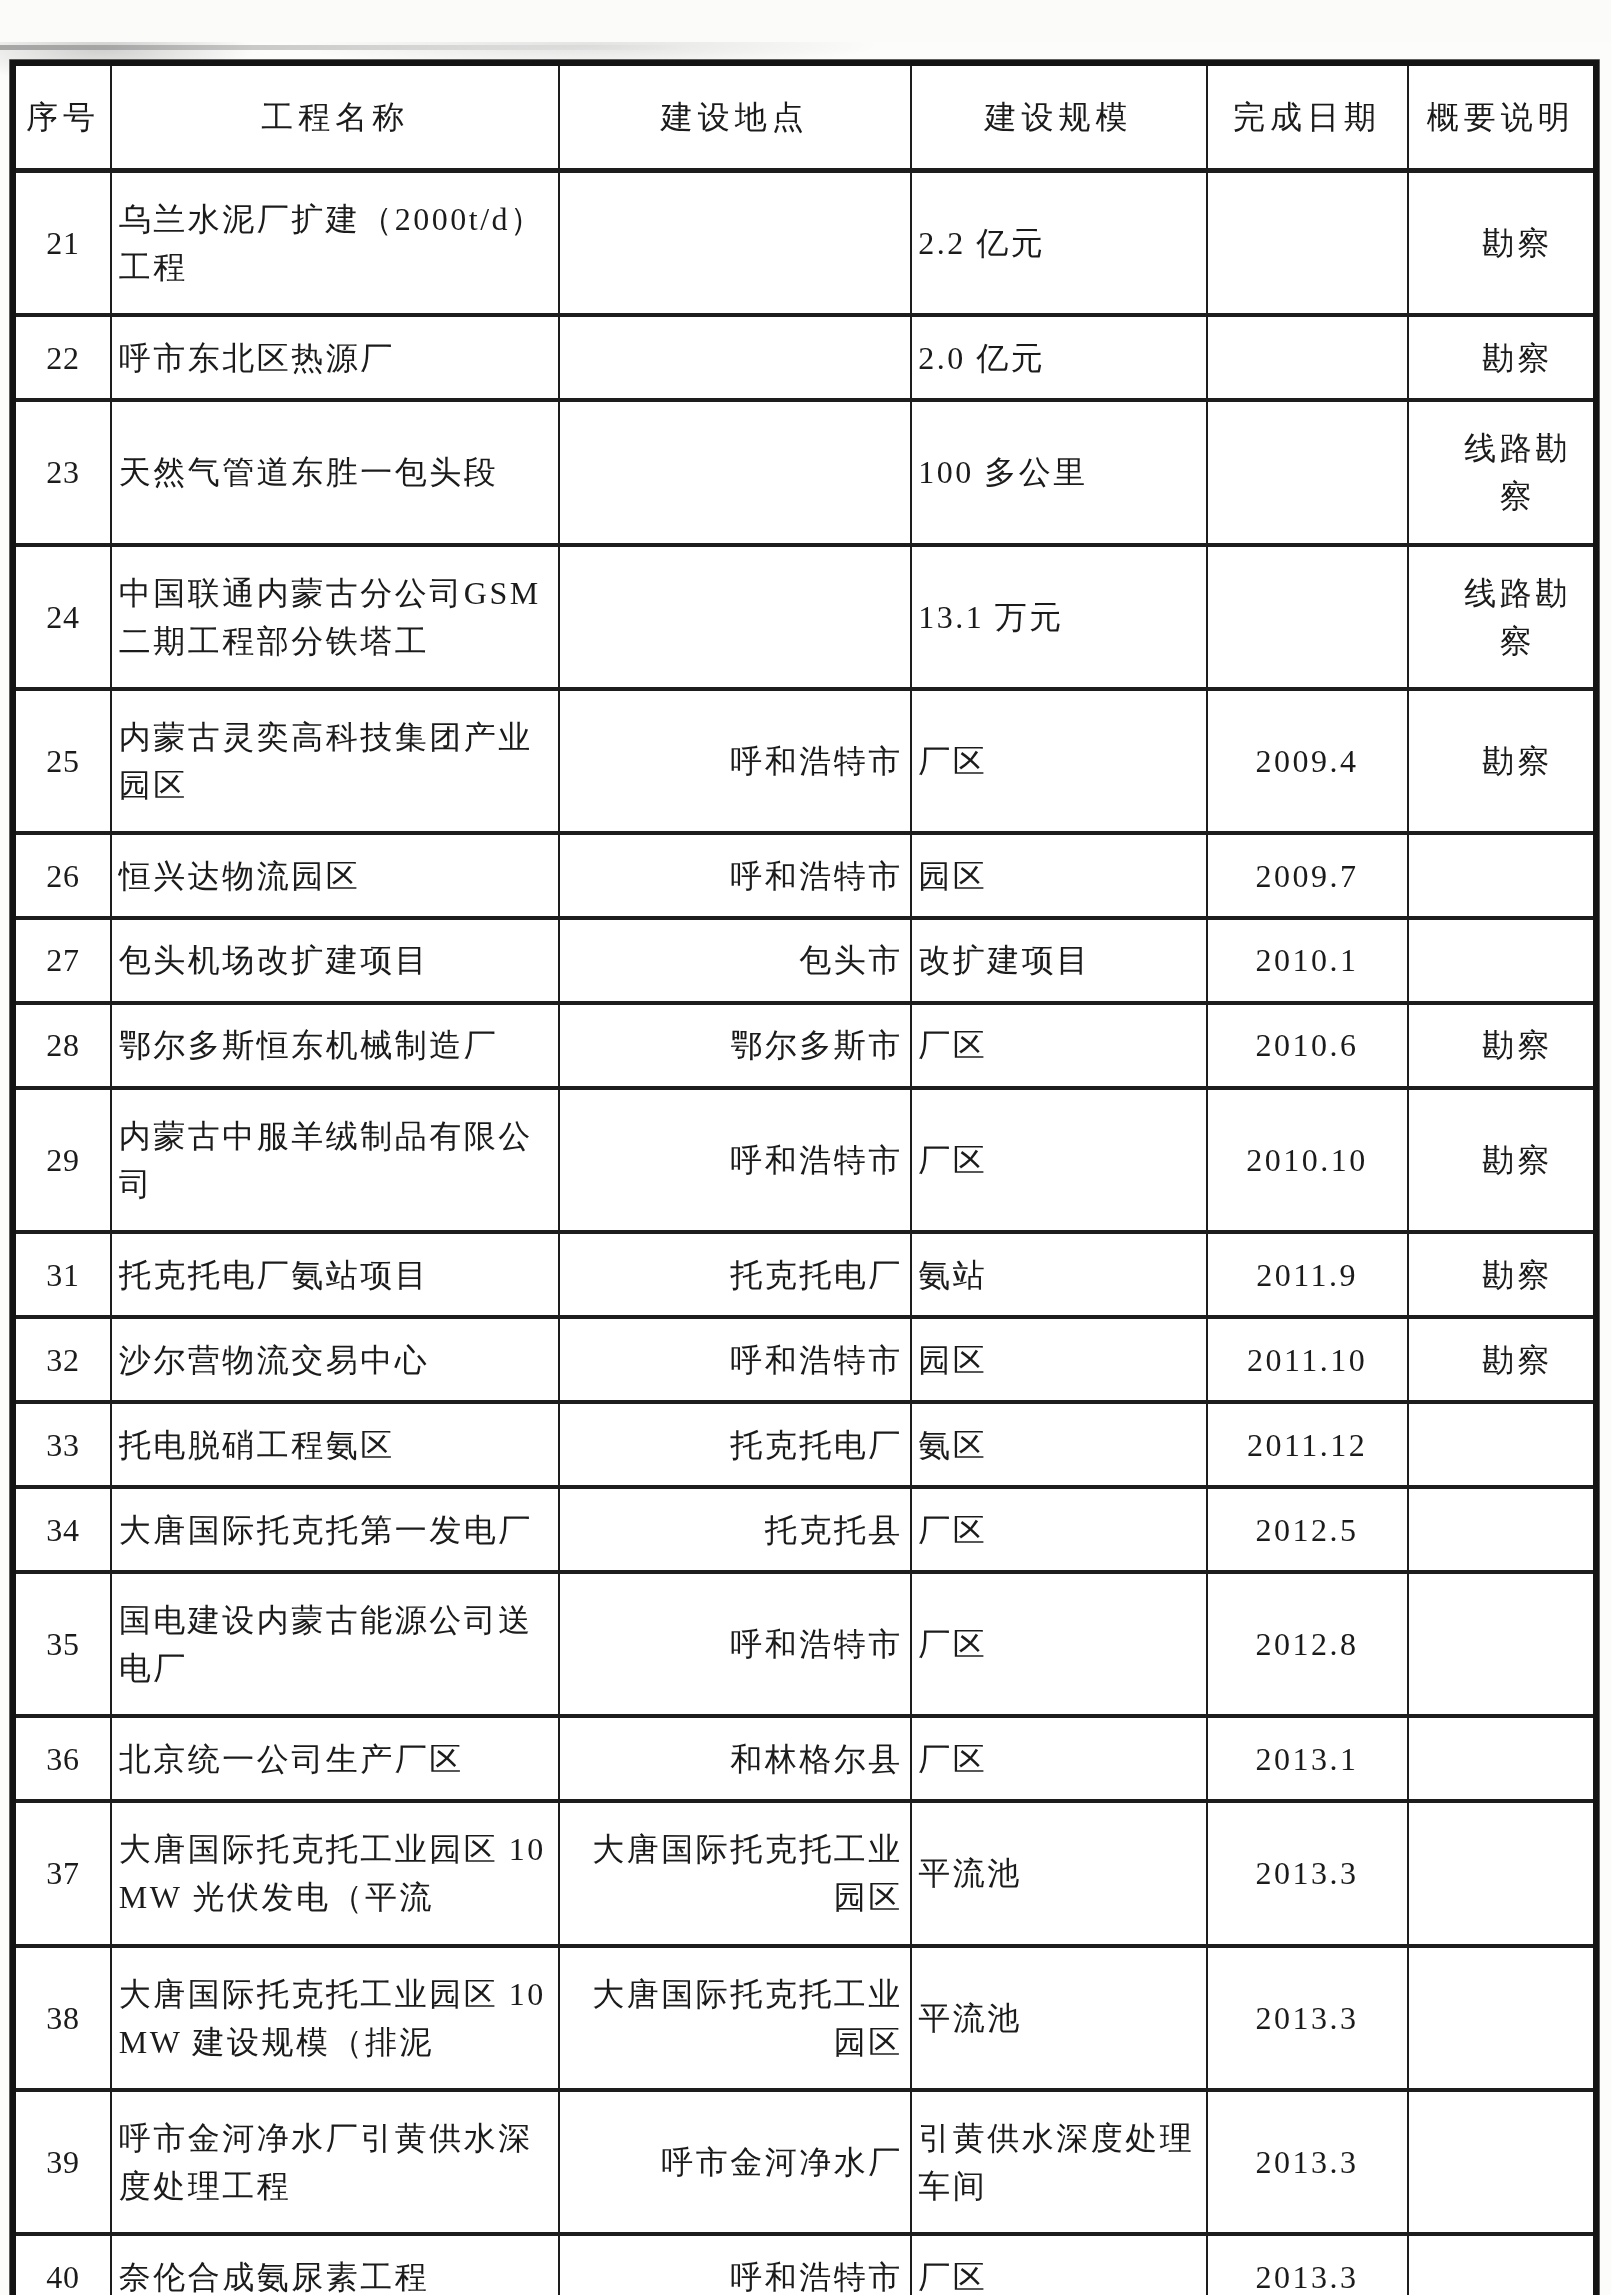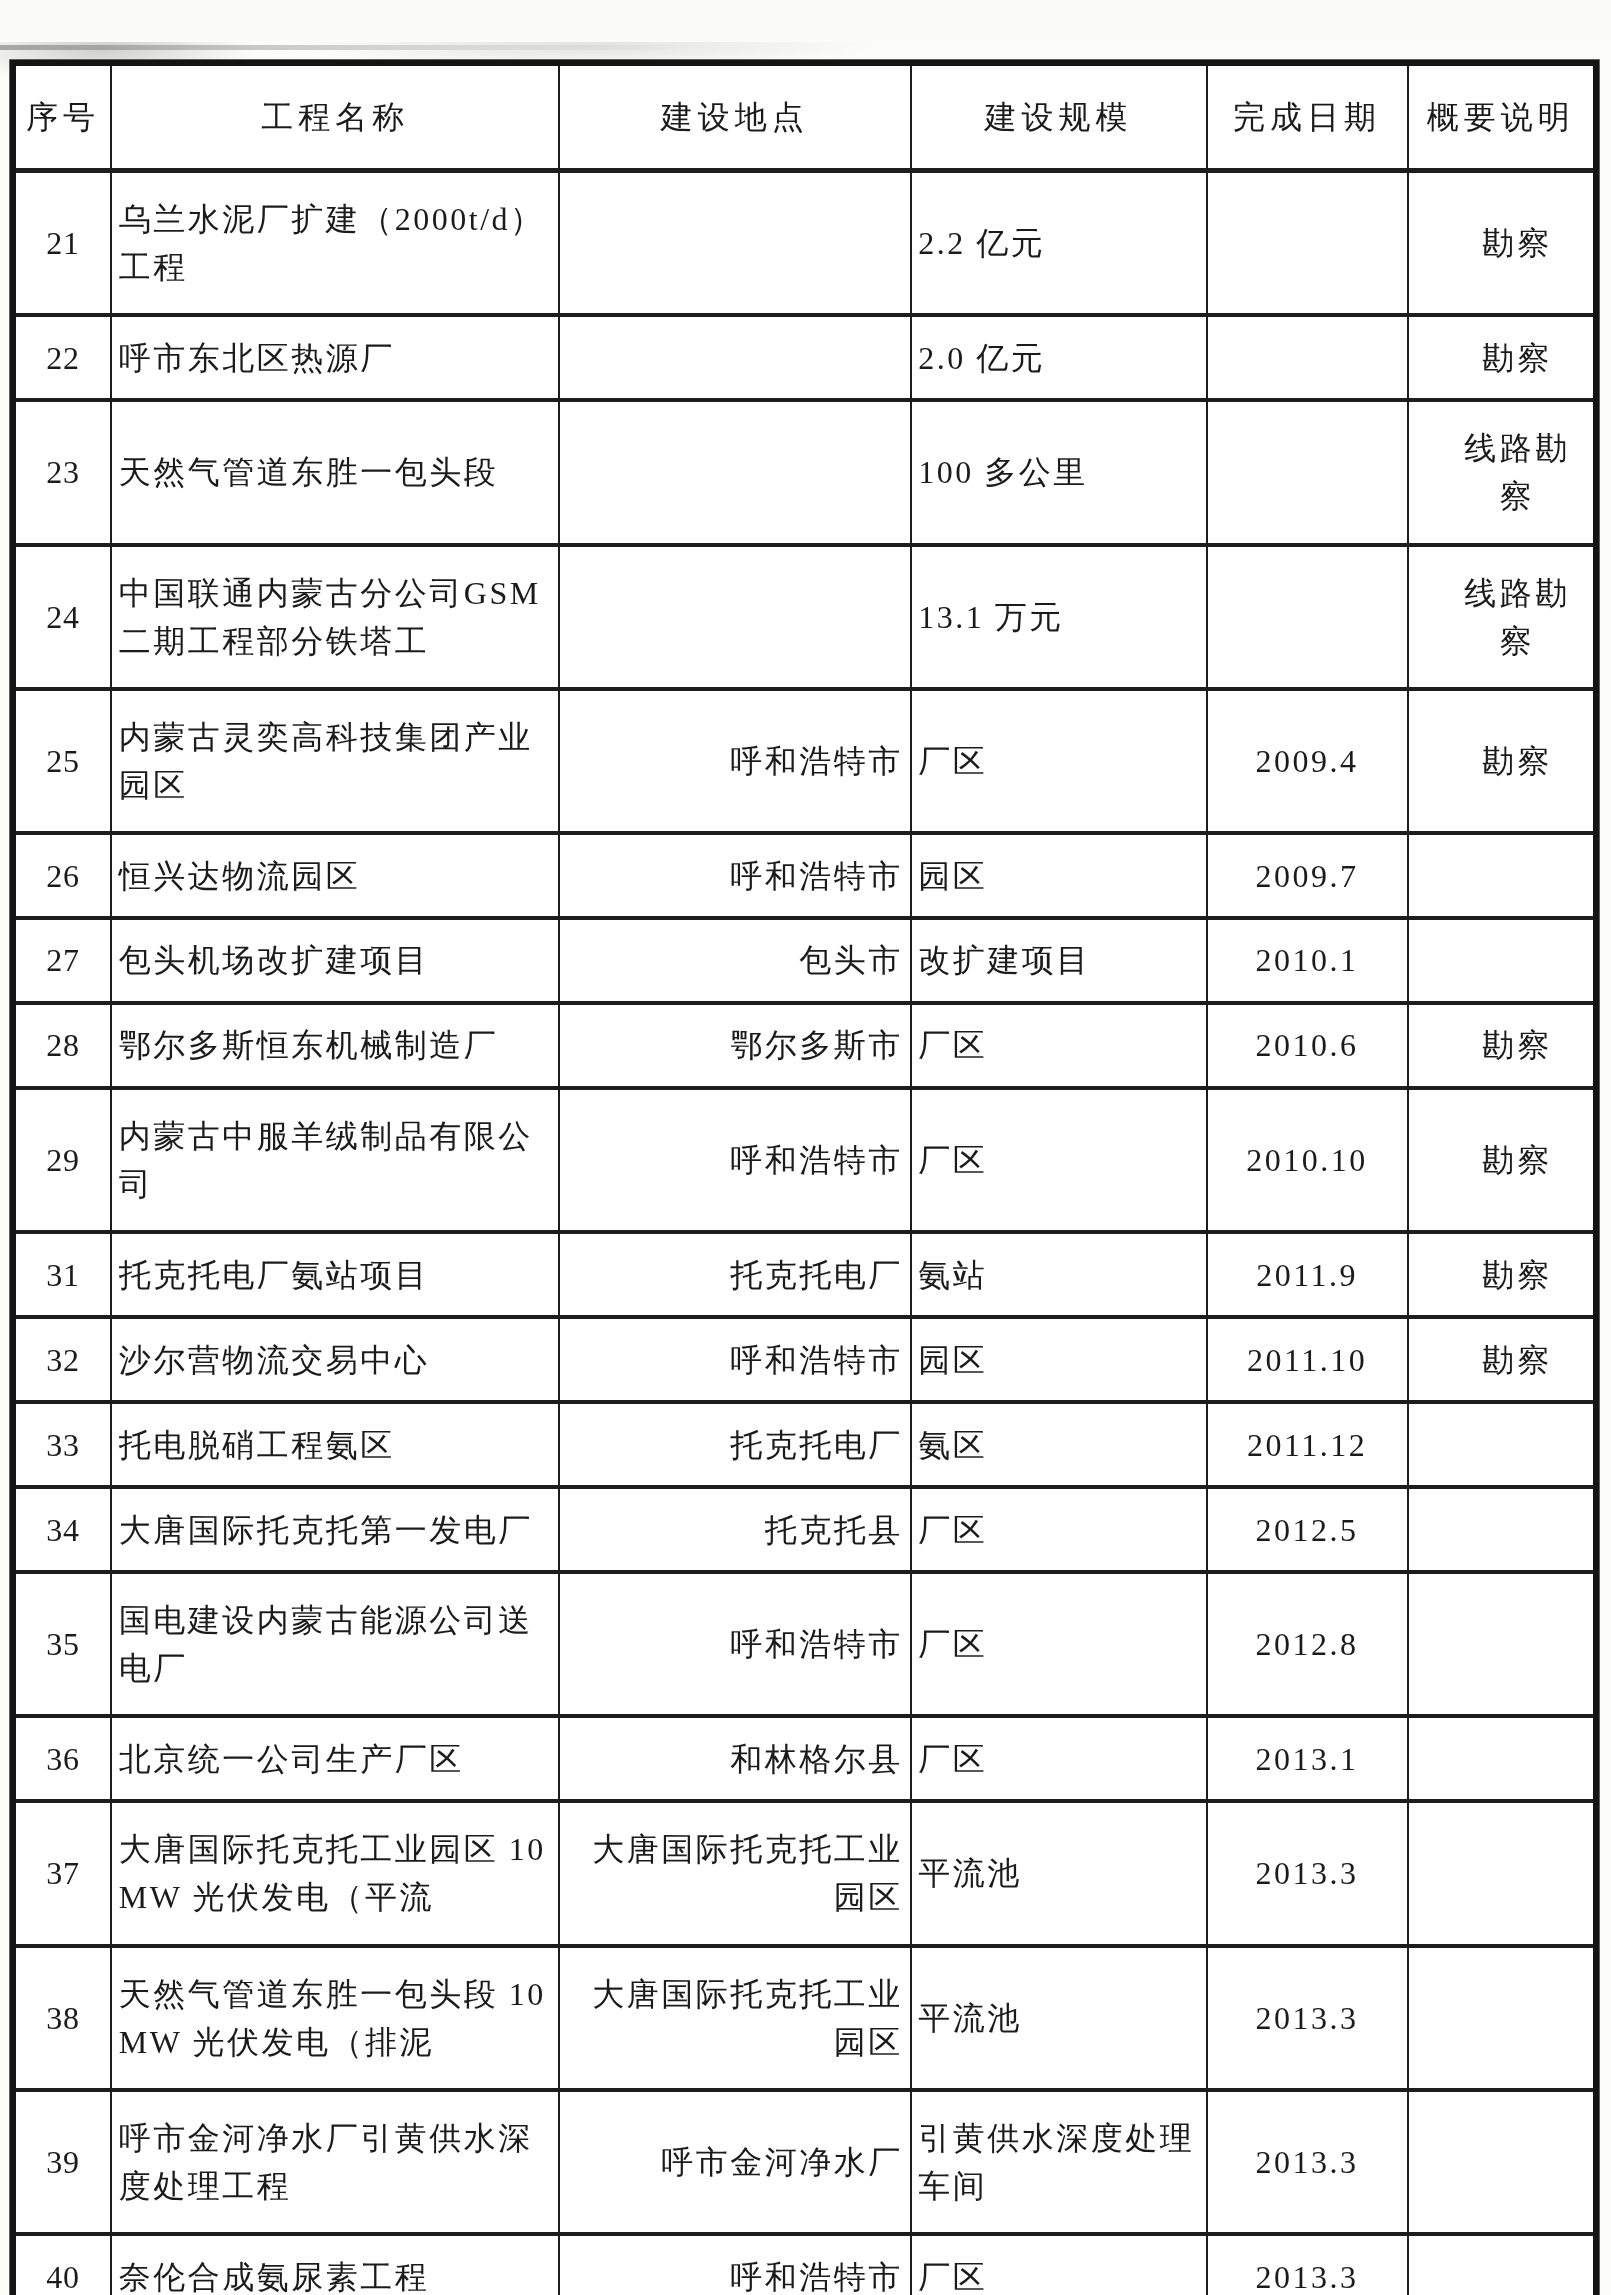--- a/index.html
+++ b/index.html
@@ -222,21 +222,21 @@
         <tr>
           <td class="cell-no">37</td>
           <td class="cell-name">大唐国际托克托工业园区 10MW 光伏发电（平流</td>
           <td class="cell-location">大唐国际托克托工业园区</td>
           <td class="cell-scale">平流池</td>
           <td class="cell-date">2013.3</td>
           <td class="cell-note"></td>
         </tr>
         <tr>
           <td class="cell-no">38</td>
-          <td class="cell-name">天然气管道东胜一包头段 10MW 光伏发电（排泥</td>
+          <td class="cell-name">大唐国际托克托工业园区 10MW 建设规模（排泥</td>
           <td class="cell-location">大唐国际托克托工业园区</td>
           <td class="cell-scale">平流池</td>
           <td class="cell-date">2013.3</td>
           <td class="cell-note"></td>
         </tr>
         <tr>
           <td class="cell-no">39</td>
           <td class="cell-name">呼市金河净水厂引黄供水深度处理工程</td>
           <td class="cell-location">呼市金河净水厂</td>
           <td class="cell-scale">引黄供水深度处理车间</td>

